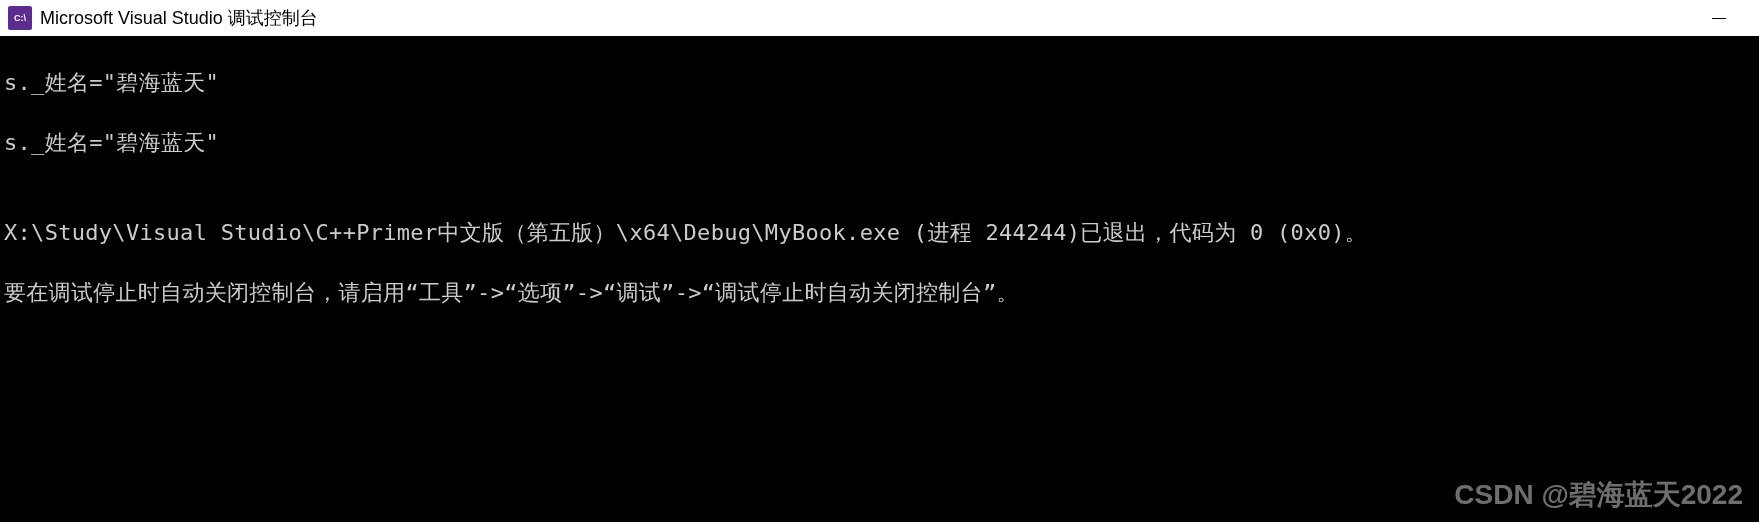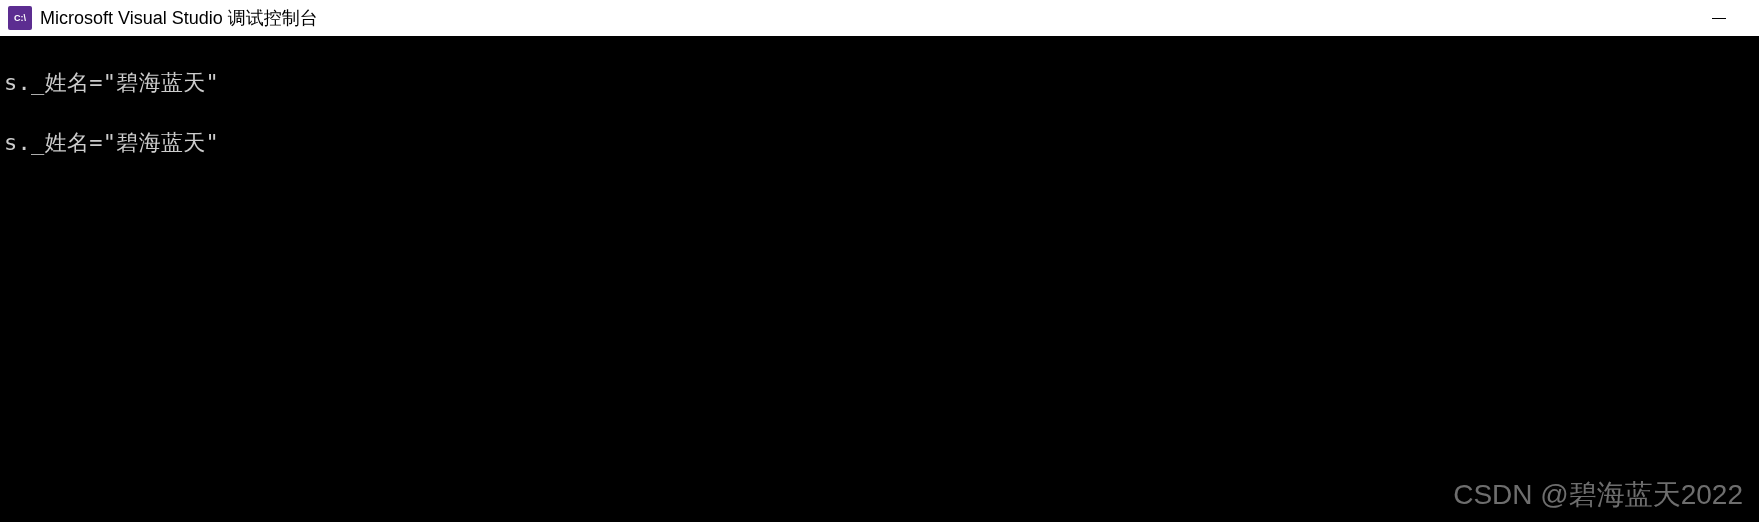--- a/index.html
+++ b/index.html
@@ -80,20 +80,21 @@
       display: block;
     }
     .watermark {
       position: absolute;
       right: 16px;
       bottom: 8px;
       color: rgba(200, 200, 200, 0.55);
       font-size: 28px;
       font-family: "Microsoft YaHei", sans-serif;
       pointer-events: none;
+      font-weight: bold;
     }
   </style>
 </head>
 <body>
 
 <div class="titlebar">
   <div class="app-icon">
     <span class="app-icon-text">C:\</span>
   </div>
   <div class="title-text">Microsoft Visual Studio 调试控制台</div>
@@ -101,15 +102,17 @@
     <div class="minimize-btn">
       <div class="minimize-line"></div>
     </div>
   </div>
 </div>
 
 <div class="console-area">
 <span class="console-line">s._姓名="碧海蓝天"</span>
 <span class="console-line">s._姓名="碧海蓝天"</span>
 <span class="console-line"></span>
+<span class="console-line">X:\Study\Visual Studio\C++Primer中文版（第五版）\x64\Debug\MyBook.exe (进程 244244)已退出，代码为 0 (0x0)。</span>
+<span class="console-line">要在调试停止时自动关闭控制台，请启用“工具”-&gt;“选项”-&gt;“调试”-&gt;“调试停止时自动关闭控制台”。</span>
 </div>
 
 <div class="watermark">CSDN @碧海蓝天2022</div>
 
 </body></html>

